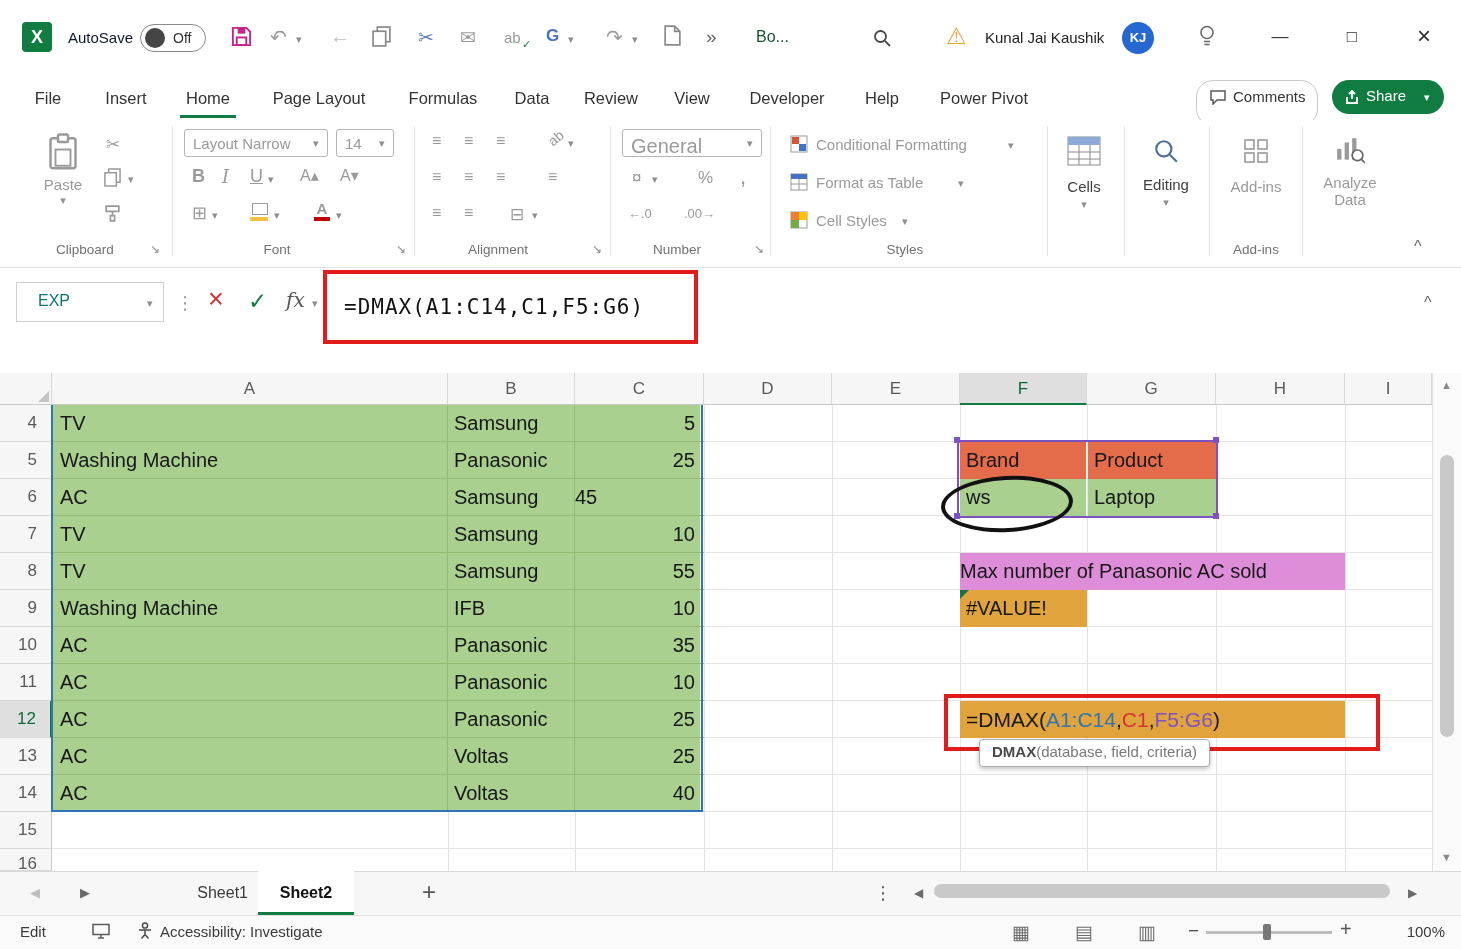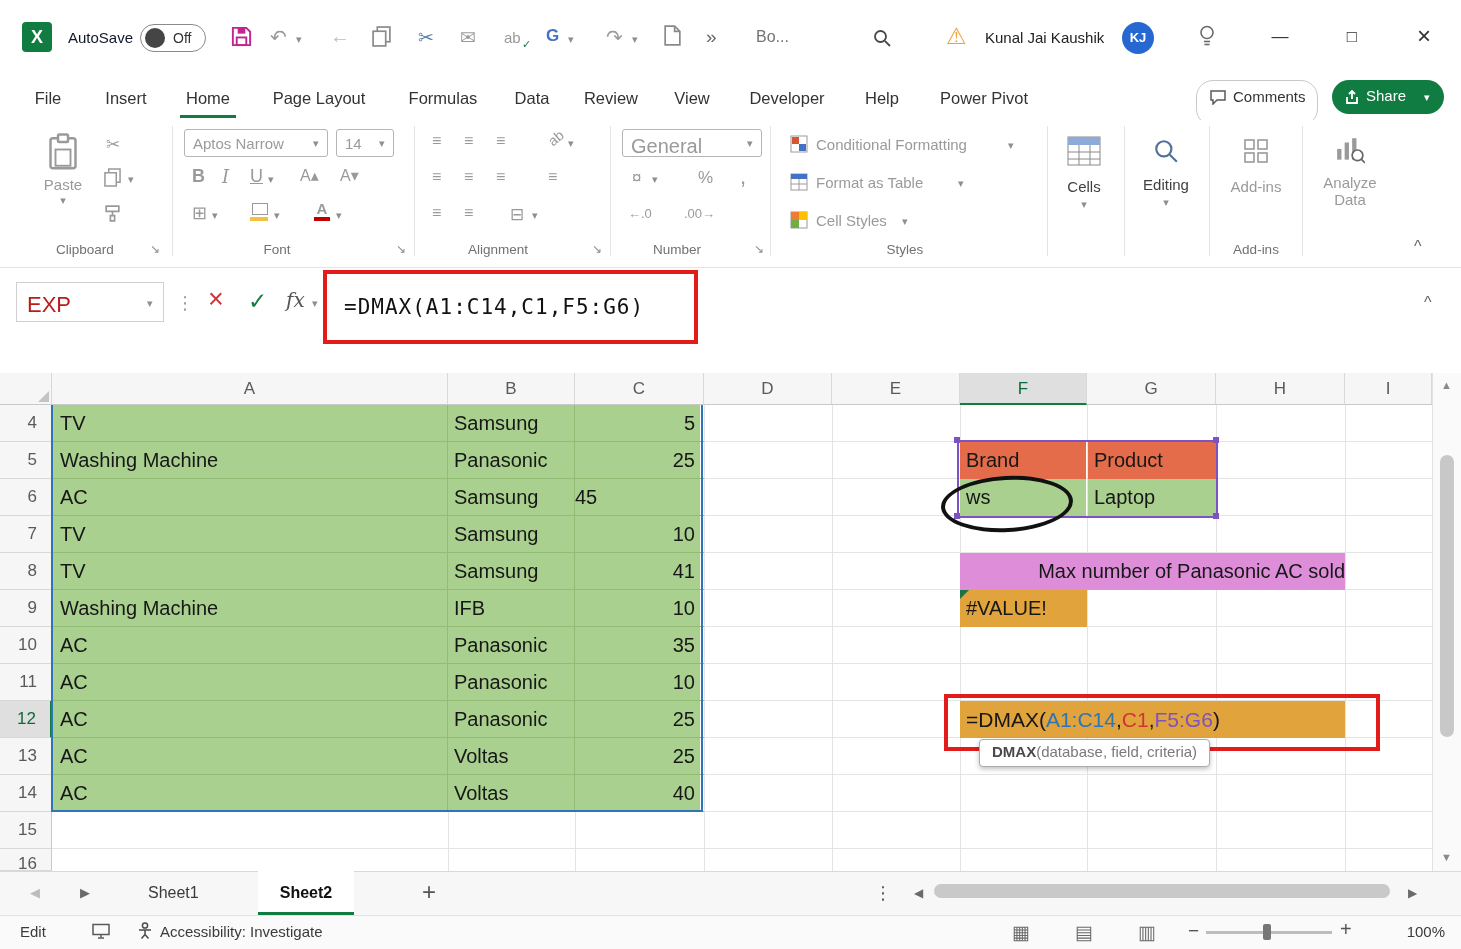--- a/index.html
+++ b/index.html
@@ -14,21 +14,21 @@
   .sep{background:#E4E4E4}
   .tab{font-size:16.5px;color:#333;text-align:center;line-height:40px;cursor:default}
   .tab.active{border-bottom:3px solid #107C41}
   .colhdr{background:#F6F6F6;border-right:1px solid #D8D8D8;border-bottom:1px solid #C9C9C9;
           color:#5a5a5a;font-size:17px;text-align:center;line-height:31px;height:32px}
   .colhdr.sel{background:#DFDFDF;color:#0E6B39;border-bottom:2px solid #107C41}
   .rowhdr{background:#F6F6F6;border-right:1px solid #C9C9C9;border-bottom:1px solid #D8D8D8;
           color:#5a5a5a;font-size:17px;text-align:right;padding-right:14px;line-height:36px;width:52px;height:37px}
   .rowhdr.sel{background:#DFDFDF;color:#0E6B39;border-right:2px solid #107C41}
   .cellt{font-size:20px;color:#171717;line-height:37px;height:37px;white-space:nowrap;overflow:hidden}
-  .banner{font-size:20px;color:#171717;line-height:37px;text-align:right;white-space:nowrap}
+  .banner{font-size:20px;color:#171717;line-height:37px;text-align:left;white-space:nowrap}
   .fpart{font-size:21px;line-height:37px}
   .icbtn{cursor:default}
 </style>
 </head>
 <body>
 
 <div class="t" style="left:0;top:0;width:1461px;height:75px;background:#fff"></div>
 
 <div class="t" style="left:22px;top:22px;width:30px;height:30px;background:#107C41;border-radius:4px;color:#fff;font-weight:bold;font-size:18px;text-align:center;line-height:30px">X</div>
 <div class="t" style="left:68px;top:29px;font-size:15px;color:#0f172a">AutoSave</div>
@@ -60,21 +60,21 @@
 <div class="t ch" style="left:568px;top:34px">▾</div>
 <div class="t icbtn gl" style="left:606px;top:25px;font-size:20px">↷</div>
 <div class="t ch" style="left:632px;top:34px">▾</div>
 <div class="t icbtn" style="left:664px;top:25px">
   <svg width="17" height="21" viewBox="0 0 16 20">
       <path d="M1 1h9l5 5v13H1z" fill="none" stroke="#8a8a8a" stroke-width="1.6"></path>
       <path d="M10 1v5h5" fill="none" stroke="#8a8a8a" stroke-width="1.6"></path>
     </svg>
 </div>
 <div class="t icbtn" style="left:706px;top:26px;font-size:19px;color:#666">»</div>
-<div class="t" style="left:756px;top:28px;font-size:16px;color:#737373">Bo...</div>
+<div class="t" style="left:756px;top:28px;font-size:16px;color:#14532d">Bo...</div>
 <div class="t icbtn" style="left:872px;top:28px">
   <svg width="20" height="20" viewBox="0 0 20 20">
       <circle cx="8.5" cy="8.5" r="5.5" fill="none" stroke="#474747" stroke-width="1.8"></circle>
       <line x1="12.8" y1="12.8" x2="18" y2="18" stroke="#474747" stroke-width="1.8"></line>
     </svg>
 </div>
 <div class="t" style="left:946px;top:23px;font-size:23px;color:#E8A33D">⚠</div>
 <div class="t" style="left:985px;top:29px;width:132px;font-size:15px;color:#222">Kunal Jai Kaushik</div>
 <div class="t" style="left:1122px;top:22px;width:32px;height:32px;border-radius:50%;background:#2767D2;color:#fff;font-size:13px;font-weight:bold;text-align:center;line-height:32px">KJ</div>
 <div class="t icbtn" style="left:1198px;top:24px">
@@ -152,21 +152,21 @@
 <div class="t icbtn" style="left:104px;top:204px">
   <svg width="17" height="19" viewBox="0 0 16 18">
       <path d="M2 2h12v5H2z" fill="none" stroke="#9a9a9a" stroke-width="1.6"></path>
       <path d="M8 7v4M6 11h4v5H6z" stroke="#9a9a9a" fill="none" stroke-width="1.6"></path>
     </svg>
 </div>
 <div class="t glabel" style="left:30px;top:242px;width:110px">Clipboard</div>
 <div class="t launch" style="left:150px;top:242px">↘</div>
 
 <div class="t" style="left:184px;top:129px;width:144px;height:28px;border:1px solid #B5B5B5;border-radius:3px">
-  <span class="t gl" style="left:8px;top:5px;font-size:15px">Aptos Narrow</span>
+  <span class="t gl" style="left:8px;top:5px;font-size:15px">Layout Narrow</span>
   <span class="t ch" style="left:128px;top:8px">▾</span>
 </div>
 <div class="t" style="left:336px;top:129px;width:58px;height:28px;border:1px solid #B5B5B5;border-radius:3px">
   <span class="t gl" style="left:8px;top:5px;font-size:15px">14</span>
   <span class="t ch" style="left:42px;top:8px">▾</span>
 </div>
 <div class="t icbtn gl" style="left:192px;top:166px;font-size:18px;font-weight:bold">B</div>
 <div class="t icbtn gl" style="left:222px;top:166px;font-size:18px;font-style:italic;font-family:'DejaVu Serif',serif">I</div>
 <div class="t icbtn gl" style="left:250px;top:166px;font-size:18px;text-decoration:underline">U</div>
 <div class="t ch" style="left:268px;top:174px">▾</div>
@@ -299,21 +299,21 @@
         <line x1="24.5" y1="21.5" x2="28" y2="25" stroke="#666" stroke-width="1.6"></line>
       </svg>
   </span>
   <div class="gl" style="font-size:15px;margin-top:6px">Analyze</div>
   <div class="gl" style="font-size:15px">Data</div>
 </div>
 <div class="t icbtn" style="left:1414px;top:238px;font-size:16px;color:#666">^</div>
 
 <div class="t" style="left:0;top:268px;width:1461px;height:80px;background:#fff"></div>
 <div class="t" style="left:16px;top:282px;width:148px;height:40px;border:1px solid #D0D0D0">
-  <span class="t" style="left:10px;top:9px;font-size:22px;color:#b91c1c">EXP</span>
+  <span class="t" style="left:21px;top:9px;font-size:16px;color:#0f766e">EXP</span>
   <span class="t ch" style="left:130px;top:15px">▾</span>
 </div>
 <div class="t" style="left:176px;top:292px;font-size:18px;color:#999">⋮</div>
 <div class="t icbtn" style="left:208px;top:284px;font-size:27px;color:#D13438">×</div>
 <div class="t icbtn" style="left:248px;top:288px;font-size:23px;color:#107C41">✓</div>
 <div class="t icbtn" style="left:286px;top:288px;font-size:20px;font-style:italic;color:#555;font-family:'DejaVu Serif',serif">fx</div>
 <div class="t ch" style="left:312px;top:298px">▾</div>
 <div class="t" style="left:344px;top:287px;width:700px;height:40px;font-family:'DejaVu Sans Mono',monospace;font-size:21px;color:#111;line-height:40px;letter-spacing:1px">=DMAX(A1:C14,C1,F5:G6)</div>
 <div class="t icbtn" style="left:1424px;top:294px;font-size:16px;color:#666">^</div>
 
@@ -378,21 +378,21 @@
       <div class="t cellt" style="left:523px;top:0;width:120px;">45</div>
     </div>
     <div class="t" style="left:0;top:111px;width:652px;height:37px">
       <div class="t cellt" style="left:8px;top:0;width:380px">TV</div>
       <div class="t cellt" style="left:402px;top:0;width:115px">Samsung</div>
       <div class="t cellt" style="left:523px;top:0;width:120px;text-align:right">10</div>
     </div>
     <div class="t" style="left:0;top:148px;width:652px;height:37px">
       <div class="t cellt" style="left:8px;top:0;width:380px">TV</div>
       <div class="t cellt" style="left:402px;top:0;width:115px">Samsung</div>
-      <div class="t cellt" style="left:523px;top:0;width:120px;text-align:right">41</div>
+      <div class="t cellt" style="left:523px;top:0;width:120px;text-align:right">55</div>
     </div>
     <div class="t" style="left:0;top:185px;width:652px;height:37px">
       <div class="t cellt" style="left:8px;top:0;width:380px">Washing Machine</div>
       <div class="t cellt" style="left:402px;top:0;width:115px">IFB</div>
       <div class="t cellt" style="left:523px;top:0;width:120px;text-align:right">10</div>
     </div>
     <div class="t" style="left:0;top:222px;width:652px;height:37px">
       <div class="t cellt" style="left:8px;top:0;width:380px">AC</div>
       <div class="t cellt" style="left:402px;top:0;width:115px">Panasonic</div>
       <div class="t cellt" style="left:523px;top:0;width:120px;text-align:right">35</div>
@@ -455,21 +455,21 @@
 <div class="t" style="left:944px;top:694px;width:436px;height:57px;border:4px solid #E21B1B"></div>
 <div class="t" style="left:941px;top:476px;width:132px;height:56px;border:4px solid #111;border-radius:50%;transform:rotate(-3deg)"></div>
 
 <div class="t" style="left:979px;top:739px;height:28px;padding:3px 12px;background:#fff;border:1px solid #ABABAB;border-radius:4px;box-shadow:0 2px 5px rgba(0,0,0,0.25);font-size:15px;white-space:nowrap">
   <span style="font-weight:bold;color:#4a4a4a">DMAX</span><span style="color:#7a7a7a">(database, field, criteria)</span>
 </div>
 
 <div class="t" style="left:0;top:871px;width:1461px;height:44px;background:#F7F7F7;border-top:1px solid #D9D9D9"></div>
 <div class="t dis" style="left:30px;top:885px;font-size:13px">◀</div>
 <div class="t" style="left:80px;top:885px;font-size:13px;color:#6a6a6a">▶</div>
-<div class="t" style="left:148px;top:871px;width:100px;height:44px;font-size:16px;color:#3b3b3b;text-align:left;line-height:44px">Sheet1</div>
+<div class="t" style="left:148px;top:871px;width:100px;height:44px;font-size:16px;color:#3b3b3b;text-align:right;line-height:44px">Sheet1</div>
 <div class="t" style="left:258px;top:871px;width:96px;height:44px;font-size:16px;font-weight:bold;color:#111;text-align:center;line-height:44px;border-bottom:3px solid #107C41;background:#FFFFFF">Sheet2</div>
 <div class="t" style="left:422px;top:878px;font-size:24px;color:#555">+</div>
 <div class="t" style="left:874px;top:882px;font-size:18px;color:#555">⋮</div>
 <div class="t" style="left:914px;top:886px;font-size:12px;color:#6a6a6a">◀</div>
 <div class="t" style="left:934px;top:884px;width:456px;height:14px;background:#C9C9C9;border-radius:7px"></div>
 <div class="t" style="left:1408px;top:886px;font-size:12px;color:#6a6a6a">▶</div>
 
 <div class="t" style="left:0;top:915px;width:1461px;height:34px;background:#FAFAFA;border-top:1px solid #E2E2E2"></div>
 <div class="t" style="left:20px;top:923px;font-size:15px;color:#3b3b3b">Edit</div>
 <div class="t" style="left:92px;top:923px">

